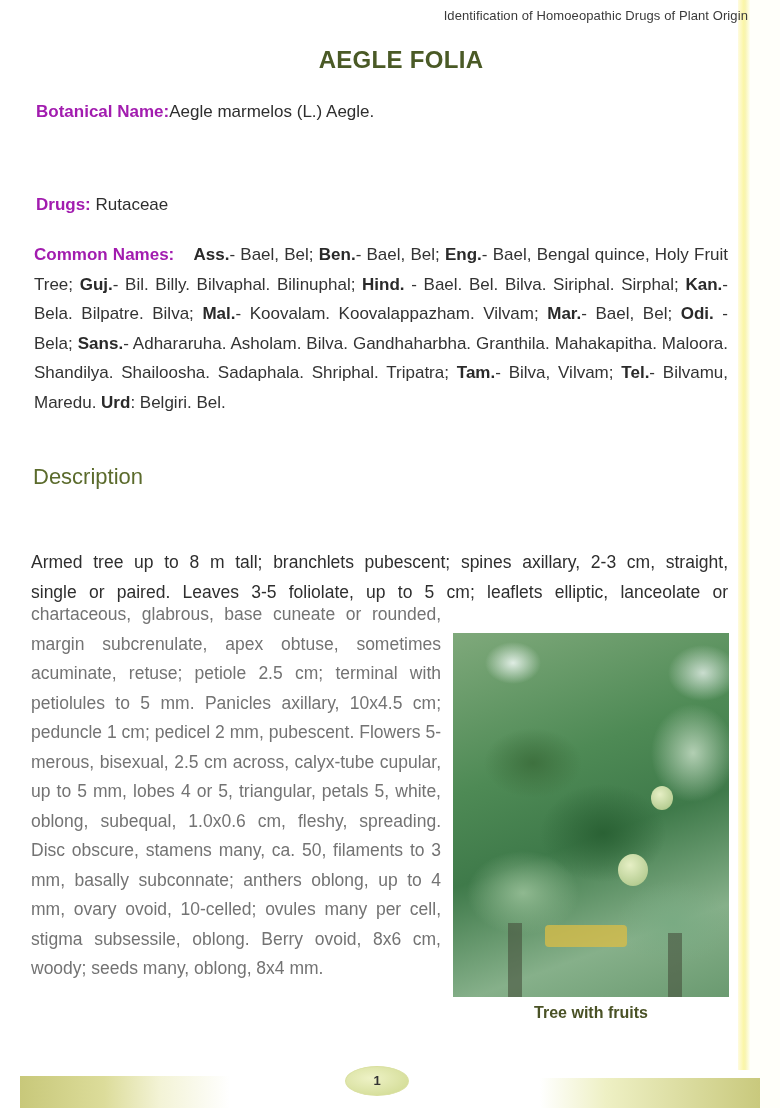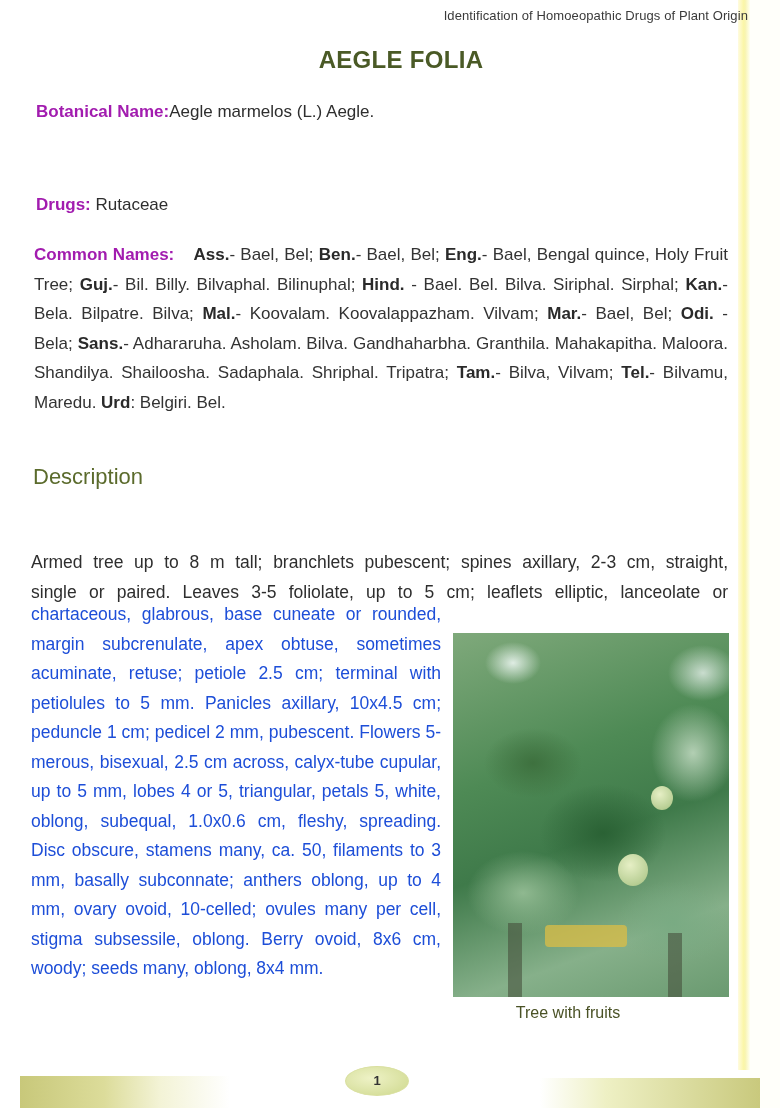--- a/index.html
+++ b/index.html
@@ -41,21 +41,21 @@
     .desc-head {
       position: absolute; left: 33px; top: 464px;
       font-size: 22px; font-weight: normal; color: #5b6b2c;
     }
     .desc-full {
       position: absolute; left: 31px; top: 512px; width: 697px;
       font-size: 17.5px; line-height: 29.5px; text-align: justify; text-align-last: justify; color: #2e2e2e; margin-top: 36px;
     }
     .desc-col {
       position: absolute; left: 31px; top: 600px; width: 410px;
-      font-size: 17.5px; line-height: 29.5px; text-align: justify; color: #1d4ed8;
+      font-size: 17.5px; line-height: 29.5px; text-align: justify; color: #737373;
     }
 
     .photo {
       position: absolute; left: 453px; top: 633px; width: 276px; height: 364px;
       overflow: hidden;
       background:
         radial-gradient(ellipse 40px 30px at 60px 30px, rgba(235,245,240,0.9), rgba(235,245,240,0) 70%),
         radial-gradient(ellipse 50px 40px at 250px 40px, rgba(230,240,235,0.8), rgba(230,240,235,0) 70%),
         radial-gradient(ellipse 60px 70px at 240px 120px, rgba(190,215,190,0.9), rgba(190,215,190,0) 70%),
         radial-gradient(ellipse 70px 50px at 80px 130px, rgba(60,110,60,0.9), rgba(60,110,60,0) 70%),
@@ -71,22 +71,22 @@
     .fruit.f1 { left: 198px; top: 153px; width: 22px; height: 24px; }
     .fruit.f2 { left: 165px; top: 221px; width: 30px; height: 32px; }
     .band {
       position: absolute; left: 92px; top: 292px; width: 82px; height: 22px;
       background: rgba(220,190,70,0.75); border-radius: 4px;
     }
     .trunk { position: absolute; width: 14px; background: rgba(70,80,60,0.6); }
     .trunk.t1 { left: 55px; top: 290px; height: 74px; }
     .trunk.t2 { left: 215px; top: 300px; height: 64px; }
     .caption {
-      position: absolute; left: 430px; width: 276px; top: 1004px; text-align: center;
-      font-size: 16px; font-weight: normal; color: #4a5226;
+      position: absolute; left: 453px; width: 276px; top: 1004px; text-align: center;
+      font-size: 16px; font-weight: bold; color: #4a5226;
     }
 
     .footer-left {
       position: absolute; left: 20px; top: 1076px; width: 140px; height: 32px;
       background: linear-gradient(to right, #c8c87a 0%, #dcdc9a 60%, #f3f3d6 100%);
     }
     .footer-left2 {
       position: absolute; left: 160px; top: 1076px; width: 70px; height: 32px;
       background: linear-gradient(to right, #f3f3d6, #ffffff);
     }

